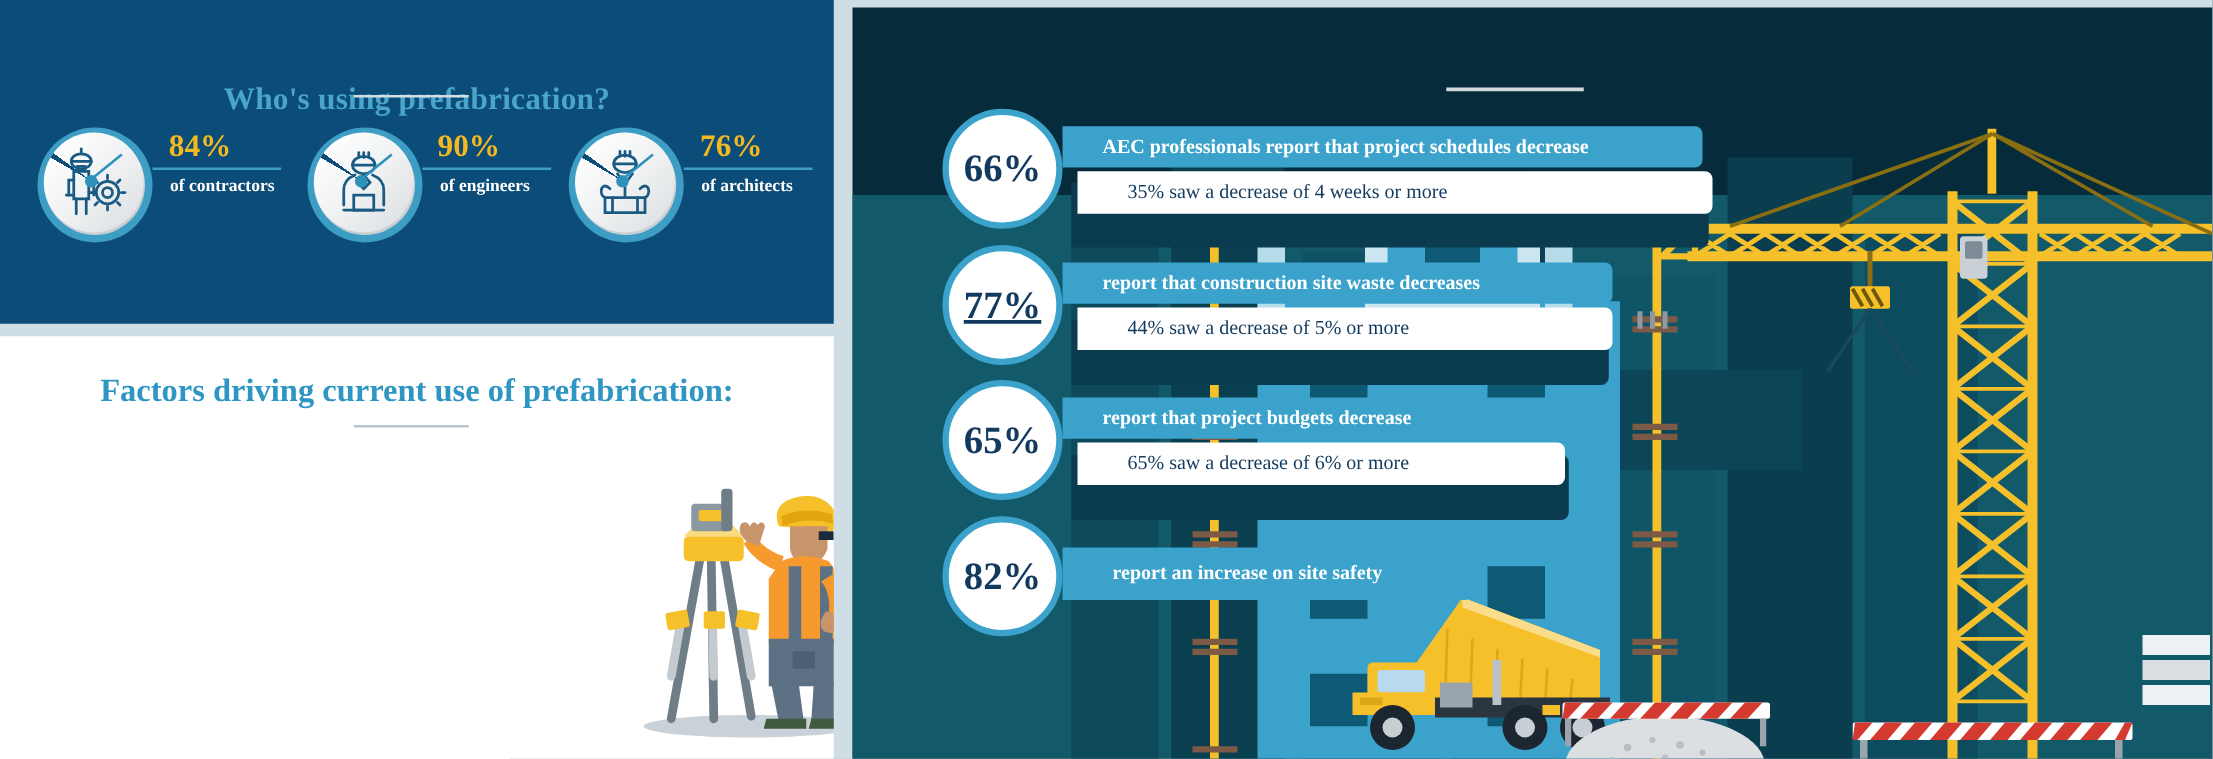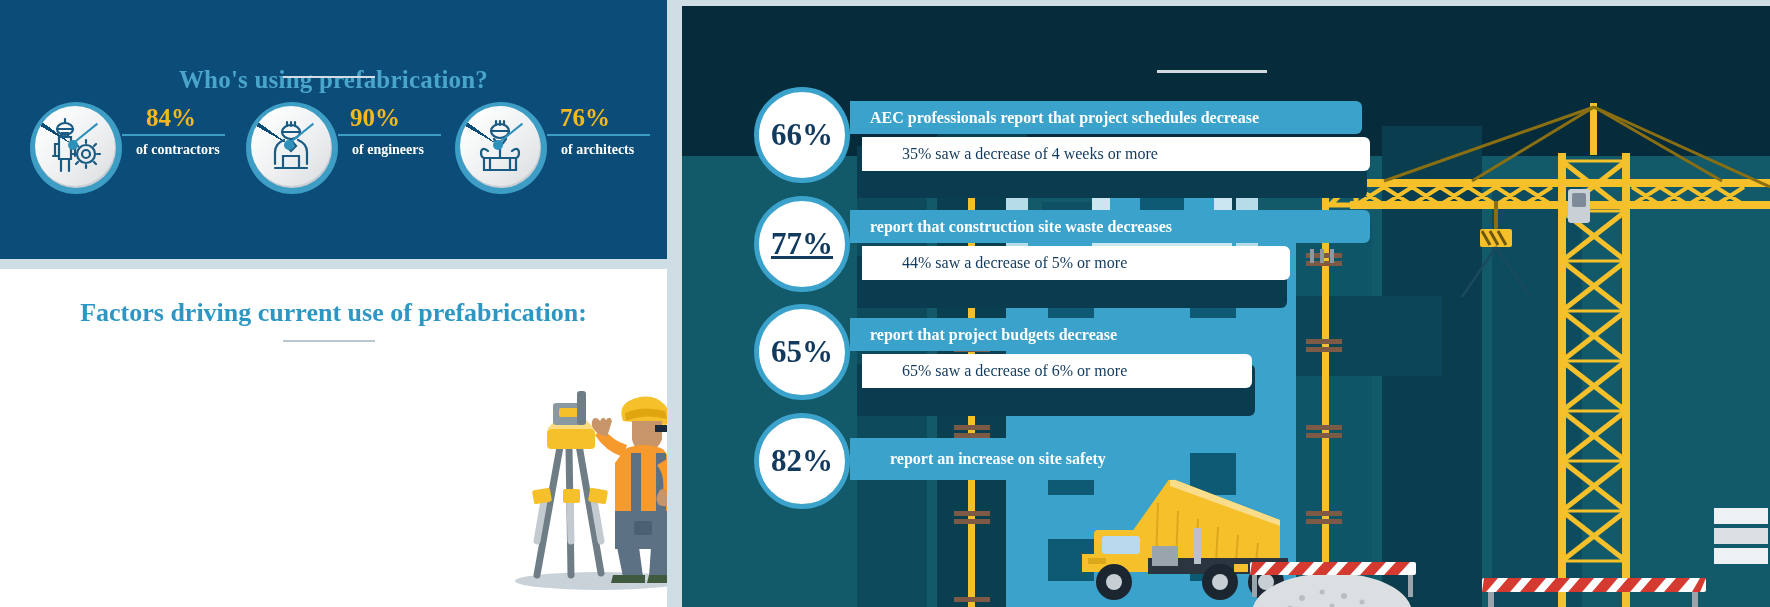--- a/index.html
+++ b/index.html
@@ -102,21 +102,21 @@
   .scircle {
     position:absolute; width:96px; height:96px; border-radius:50%;
     background:#ffffff; border:5px solid #3ba2cb;
     display:flex; align-items:center; justify-content:center;
     color:#123a5e; font-size:31px; font-weight:bold; z-index:3;
     font-family:"Liberation Serif", serif;
   }
   .sbar-top {
     position:absolute; height:33px; background:#3ba2cb;
     border-radius:0 6px 6px 0; display:flex; align-items:center;
-    padding-left:20px; color:#ffffff; font-size:16px; font-weight:bold;
+    padding-left:32px; color:#ffffff; font-size:16px; font-weight:bold;
     white-space:nowrap; z-index:2;
   }
   .sbar-bot {
     position:absolute; height:34px; background:#ffffff;
     border-radius:0 6px 6px 0; display:flex; align-items:center;
     padding-left:40px; color:#123a5e; font-size:16px;
     white-space:nowrap; z-index:2;
   }
   .sbar-solo {
     position:absolute; height:42px; background:#3ba2cb;
@@ -150,21 +150,21 @@
           <path d="M26 53v12M34 53v12"></path>
           <circle cx="51" cy="48" r="9"></circle>
             <circle cx="51" cy="48" r="4"></circle>
           <path d="M51 37v-3M51 62v-3M40 48h-3M65 48h-3M43 40l-2-2M61 58l-2-2M43 56l-2 2M61 38l-2 2"></path>
           <path d="M18 50h6"></path>
         </g>
       </svg>
       <div class="needle"></div>
       <div class="dot"></div>
     </div>
-    <div class="stat-pct" style="left:146px; top:104px;">84%</div>
+    <div class="stat-pct" style="left:135px; top:104px;">84%</div>
     <div class="stat-line" style="left:122px; top:134px; width:103px;"></div>
     <div class="stat-label" style="left:136px; top:142px;">of contractors</div>
 
     <div class="gauge" style="left:246px; top:102px;">
       <div class="ring"></div>
       <div class="shadow"></div>
       <div class="face"></div>
       <div class="notch"></div>
       <svg width="80" height="80" viewBox="0 0 80 80">
         <g fill="none" stroke="#1a5b84" stroke-width="2.2" stroke-linecap="round">
@@ -480,21 +480,21 @@
 
     <div class="srow">
       <div class="shadowbar" style="left:175px; top:140px; width:510px; height:52px; border-radius:0 6px 6px 0;"></div>
       <div class="sbar-top" style="left:168px; top:95px; width:512px;">AEC professionals report that project schedules decrease</div>
       <div class="sbar-bot" style="left:180px; top:131px; width:508px;">35% saw a decrease of 4 weeks or more</div>
       <div class="scircle" style="left:72px; top:81px;">66%</div>
     </div>
 
     <div class="srow">
       <div class="shadowbar" style="left:175px; top:250px; width:430px; height:52px; border-radius:0 6px 6px 0;"></div>
-      <div class="sbar-top" style="left:168px; top:204px; width:520px;">report that construction site waste decreases</div>
+      <div class="sbar-top" style="left:168px; top:204px; width:440px;">report that construction site waste decreases</div>
       <div class="sbar-bot" style="left:180px; top:240px; width:428px;">44% saw a decrease of 5% or more</div>
       <div class="scircle" style="left:72px; top:190px;text-decoration:underline;">77%</div>
     </div>
 
     <div class="srow">
       <div class="shadowbar" style="left:175px; top:358px; width:398px; height:52px; border-radius:0 6px 6px 0;"></div>
       <div class="sbar-top" style="left:168px; top:312px; width:400px;">report that project budgets decrease</div>
       <div class="sbar-bot" style="left:180px; top:348px; width:390px;">65% saw a decrease of 6% or more</div>
       <div class="scircle" style="left:72px; top:298px;">65%</div>
     </div>

